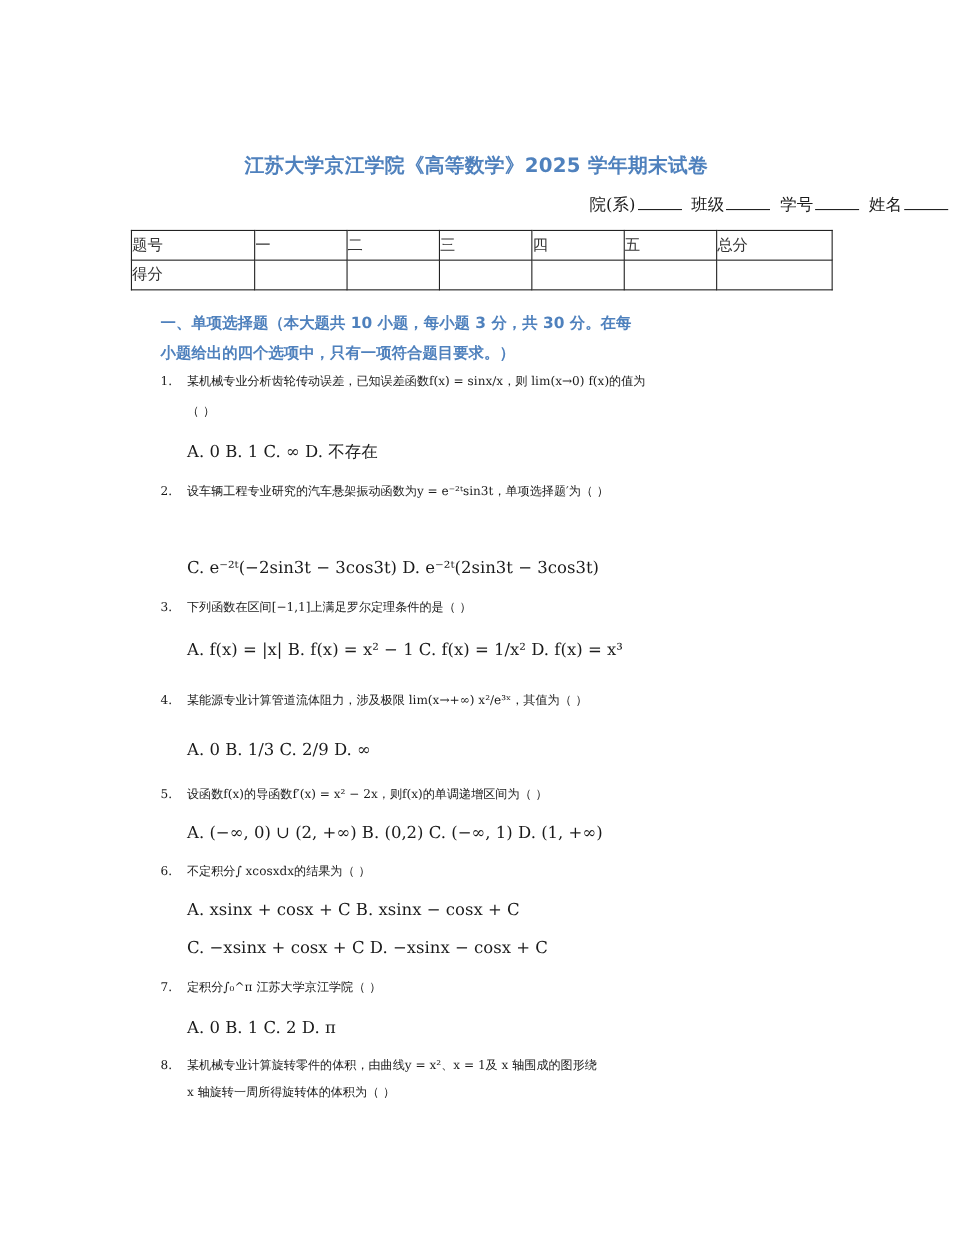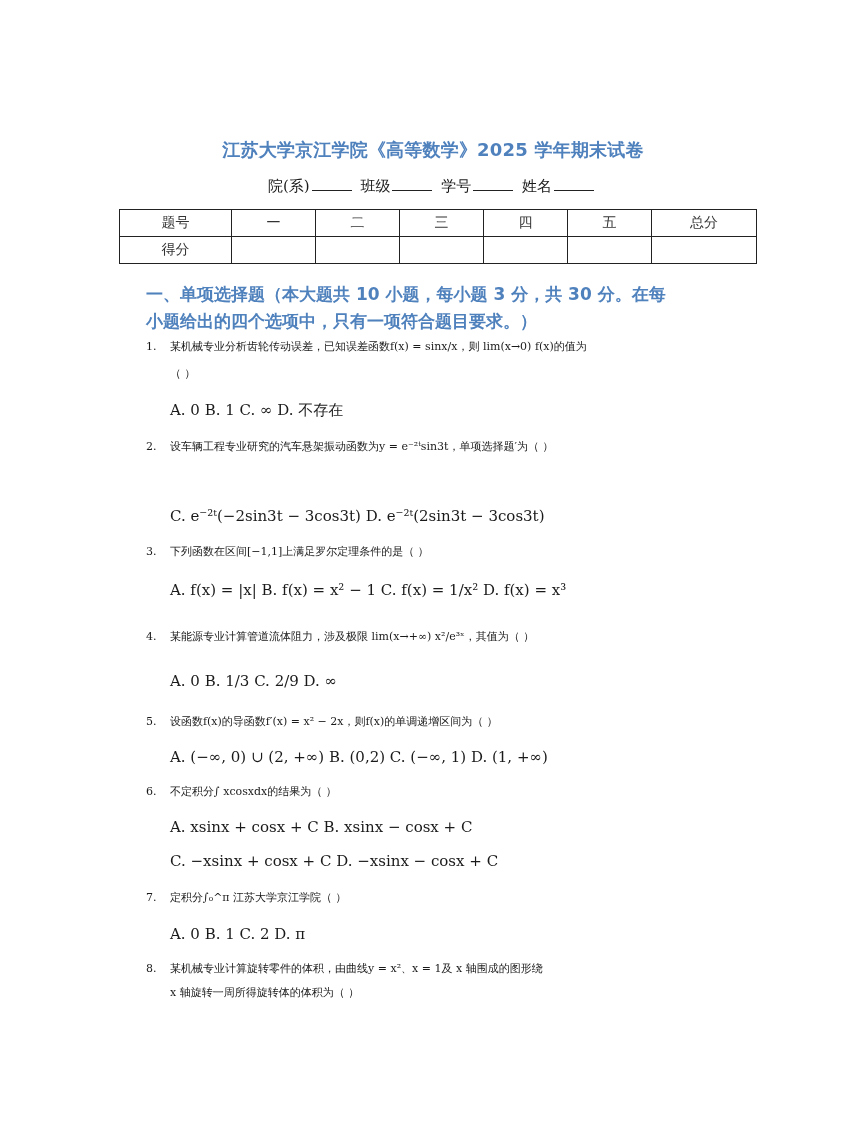--- a/index.html
+++ b/index.html
@@ -2,29 +2,29 @@
 <html><head>
 <meta charset="utf-8">
 <style>
   html, body { margin: 0; padding: 0; background: #ffffff; }
   body { width: 866px; height: 1122px; position: relative; overflow: hidden;
          font-family: "DejaVu Serif", "Liberation Serif", serif; color: #1a1a1a; }
   .page { position: absolute; left: 0; top: 0; width: 866px; height: 1122px; background: #fff; }
   .title { position: absolute; left: 0; width: 866px; top: 138px; text-align: center;
            font-family: "DejaVu Sans", "Liberation Sans", sans-serif; font-weight: bold;
            font-size: 18px; color: #4f81bd; letter-spacing: 0.2px; }
-  .info { position: absolute; left: 0; width: 866px; top: 177px; text-align: center;
+  .info { position: absolute; left: 0; width: 866px; top: 177px; text-align: right;
           font-size: 15px; color: #1a1a1a; }
   .info .blank { display: inline-block; width: 40px; border-bottom: 1px solid #222; margin: 0 4px 0 2px; height: 12px; vertical-align: baseline; }
   table.score { position: absolute; left: 119px; top: 209px; width: 638px; border-collapse: collapse;
                 font-size: 14px; }
-  table.score td { border: 1px solid #222; height: 26px; text-align: center; color: #333; padding: 0; margin-top: 44px; }
+  table.score td { border: 1px solid #222; height: 26px; text-align: left; color: #333; padding: 0; margin-top: 44px; }
   .section-head { position: absolute; left: 146px; top: 281px; width: 600px;
                   font-family: "DejaVu Sans", "Liberation Sans", sans-serif; font-weight: bold;
-                  font-size: 17px; line-height: 27px; color: #4f81bd; }
+                  font-size: 14px; line-height: 27px; color: #4f81bd; }
   .q { position: absolute; left: 146px; width: 610px; font-size: 11px; line-height: 27px; }
   .q .num { display: inline-block; width: 24px; }
   .q .cont { padding-left: 24px; }
   .opt { position: absolute; left: 170px; width: 590px; font-size: 15px; line-height: 24px; }
 </style>
 </head>
 <body>
 
 <div class="page">
 

